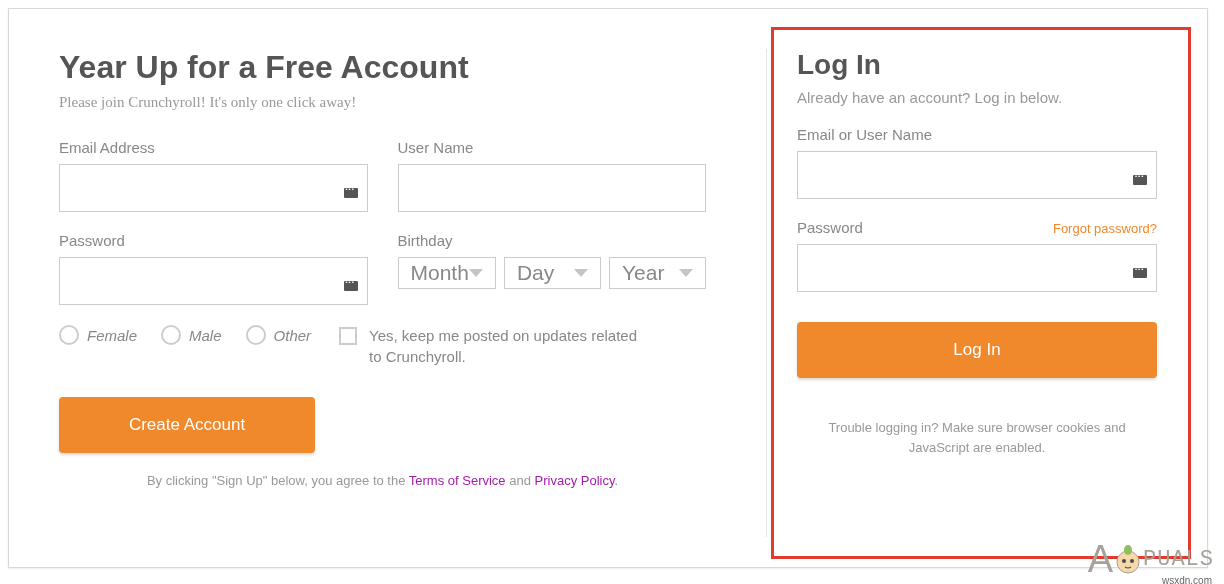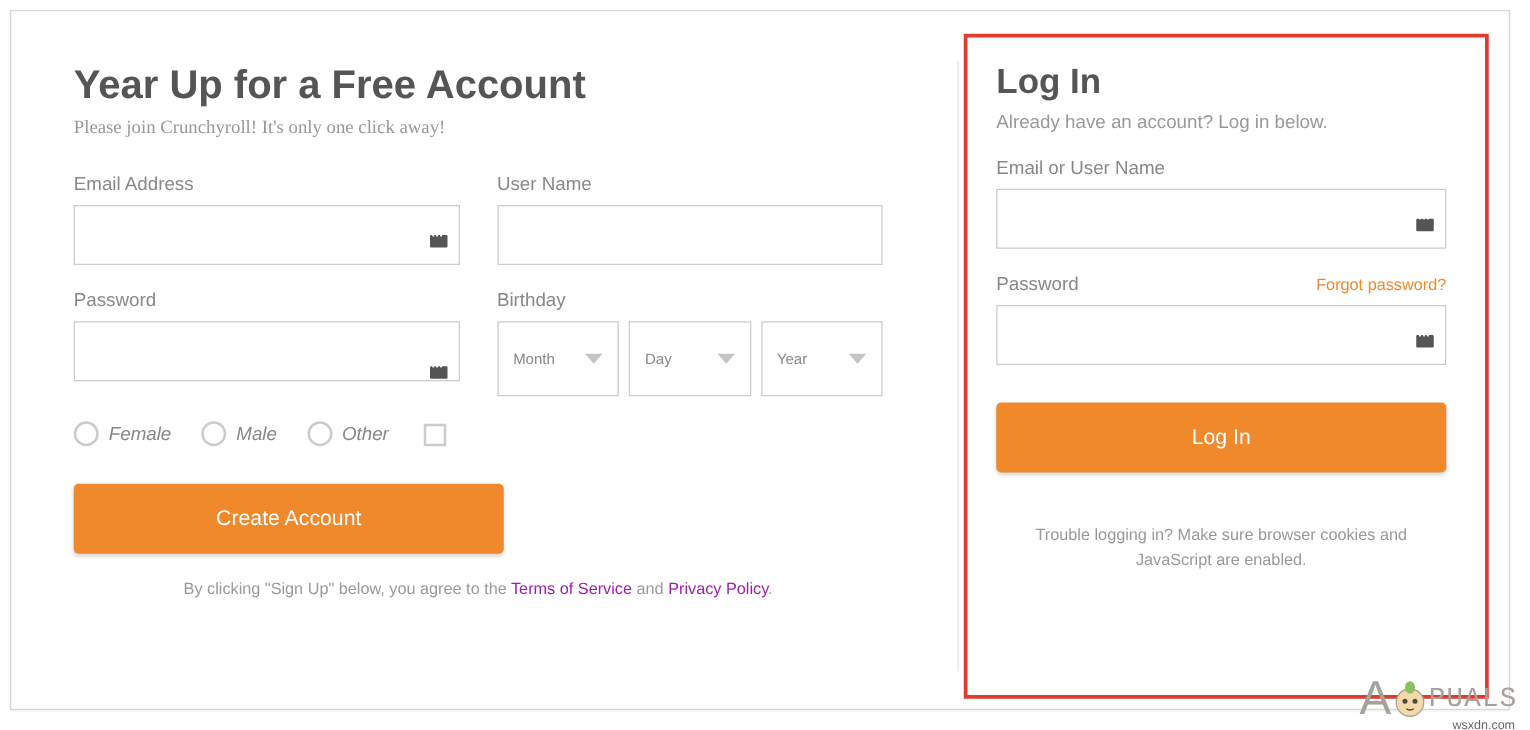--- a/index.html
+++ b/index.html
@@ -96,28 +96,28 @@
       color: #fff;
       position: absolute;
       font-size: 6px;
       letter-spacing: 1px;
       top: -2px;
       left: 2px;
     }
     .select-row { display: flex; gap: 8px; }
     .sel {
       flex: 1;
-      height: 60px;
+      height: 32px;
       border: 1px solid #ccc;
       display: flex;
       align-items: center;
       padding: 0 12px;
       justify-content: space-between;
       color: #888;
-      font-size: 12px;
+      font-size: 21px;
       cursor: pointer;
     }
     .caret {
       width: 0; height: 0;
       border-left: 7px solid transparent;
       border-right: 7px solid transparent;
       border-top: 8px solid #c5c5c5;
     }
     .radio-row {
       display: flex;
@@ -141,21 +141,21 @@
     .checkbox-label { color: #888; font-size: 15px; line-height: 1.4; }
     .btn-orange {
       background: #f0882c;
       border: none;
       border-radius: 4px;
       color: #fff;
       font-size: 17px;
       cursor: pointer;
       box-shadow: 0 2px 3px rgba(0,0,0,0.15);
     }
-    .btn-create { width: 344px; height: 56px; }
+    .btn-create { width: 256px; height: 56px; }
     .btn-login { width: 100%; height: 56px; margin-top: 10px; }
     .legal {
       font-size: 13px; color: #999; text-align: center; margin-top: 20px;
     }
     .legal a { color: #a21caf; text-decoration: none; }
     .forgot-row { display: flex; justify-content: space-between; align-items: baseline; }
     .forgot { color: #f0882c; font-size: 13px; text-decoration: none; }
     .trouble {
       font-size: 13px; color: #999; text-align: center; margin-top: 40px; line-height: 1.5;
       max-width: 300px; margin-left: auto; margin-right: auto;
@@ -236,20 +236,21 @@
           <span class="radio-circle"></span>
           <span>Male</span>
         </label>
         <label class="radio">
           <span class="radio-circle"></span>
           <span>Other</span>
         </label>
       </div>
       <div class="checkbox-wrap">
         <span class="checkbox-box"></span>
+        <span class="checkbox-label">Yes, keep me posted on updates related to Crunchyroll.</span>
       </div>
     </div>
 
     <button class="btn-orange btn-create">Create Account</button>
 
     <p class="legal">
       <span>By clicking "Sign Up" below, you agree to the </span><a href="#">Terms of Service</a><span> and </span><a href="#">Privacy Policy</a><span>.</span>
     </p>
   </div>
 

